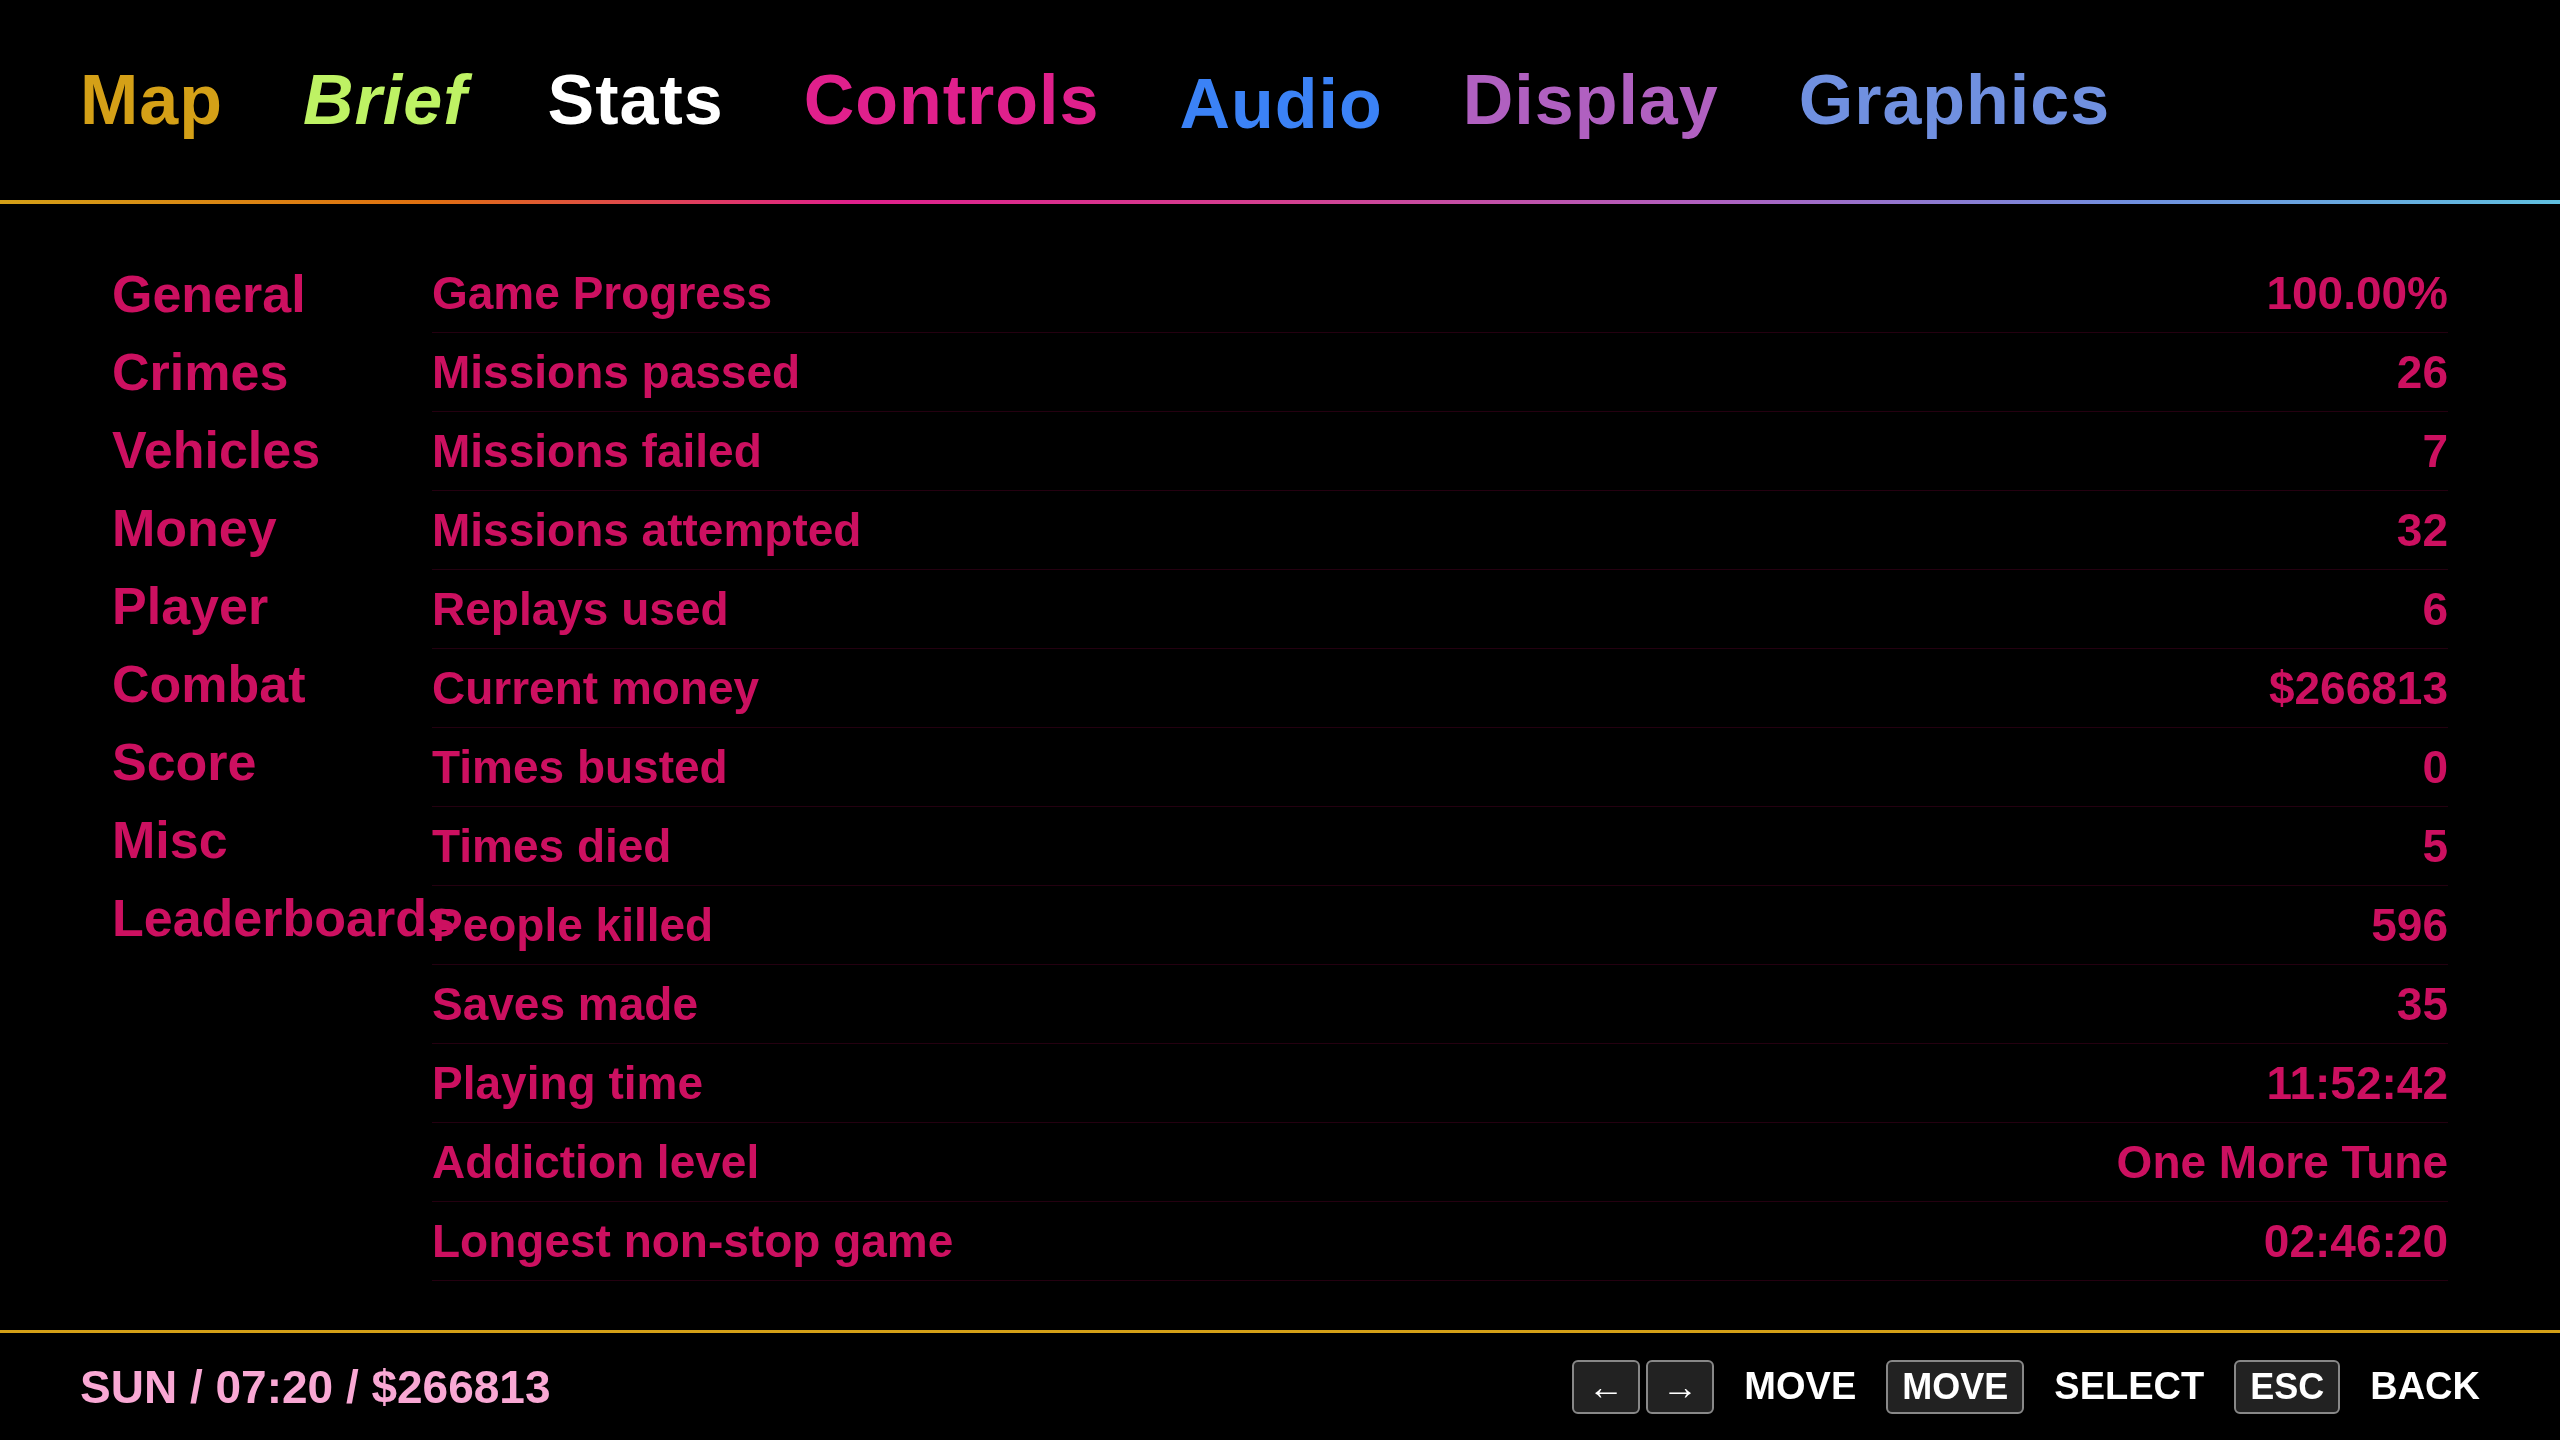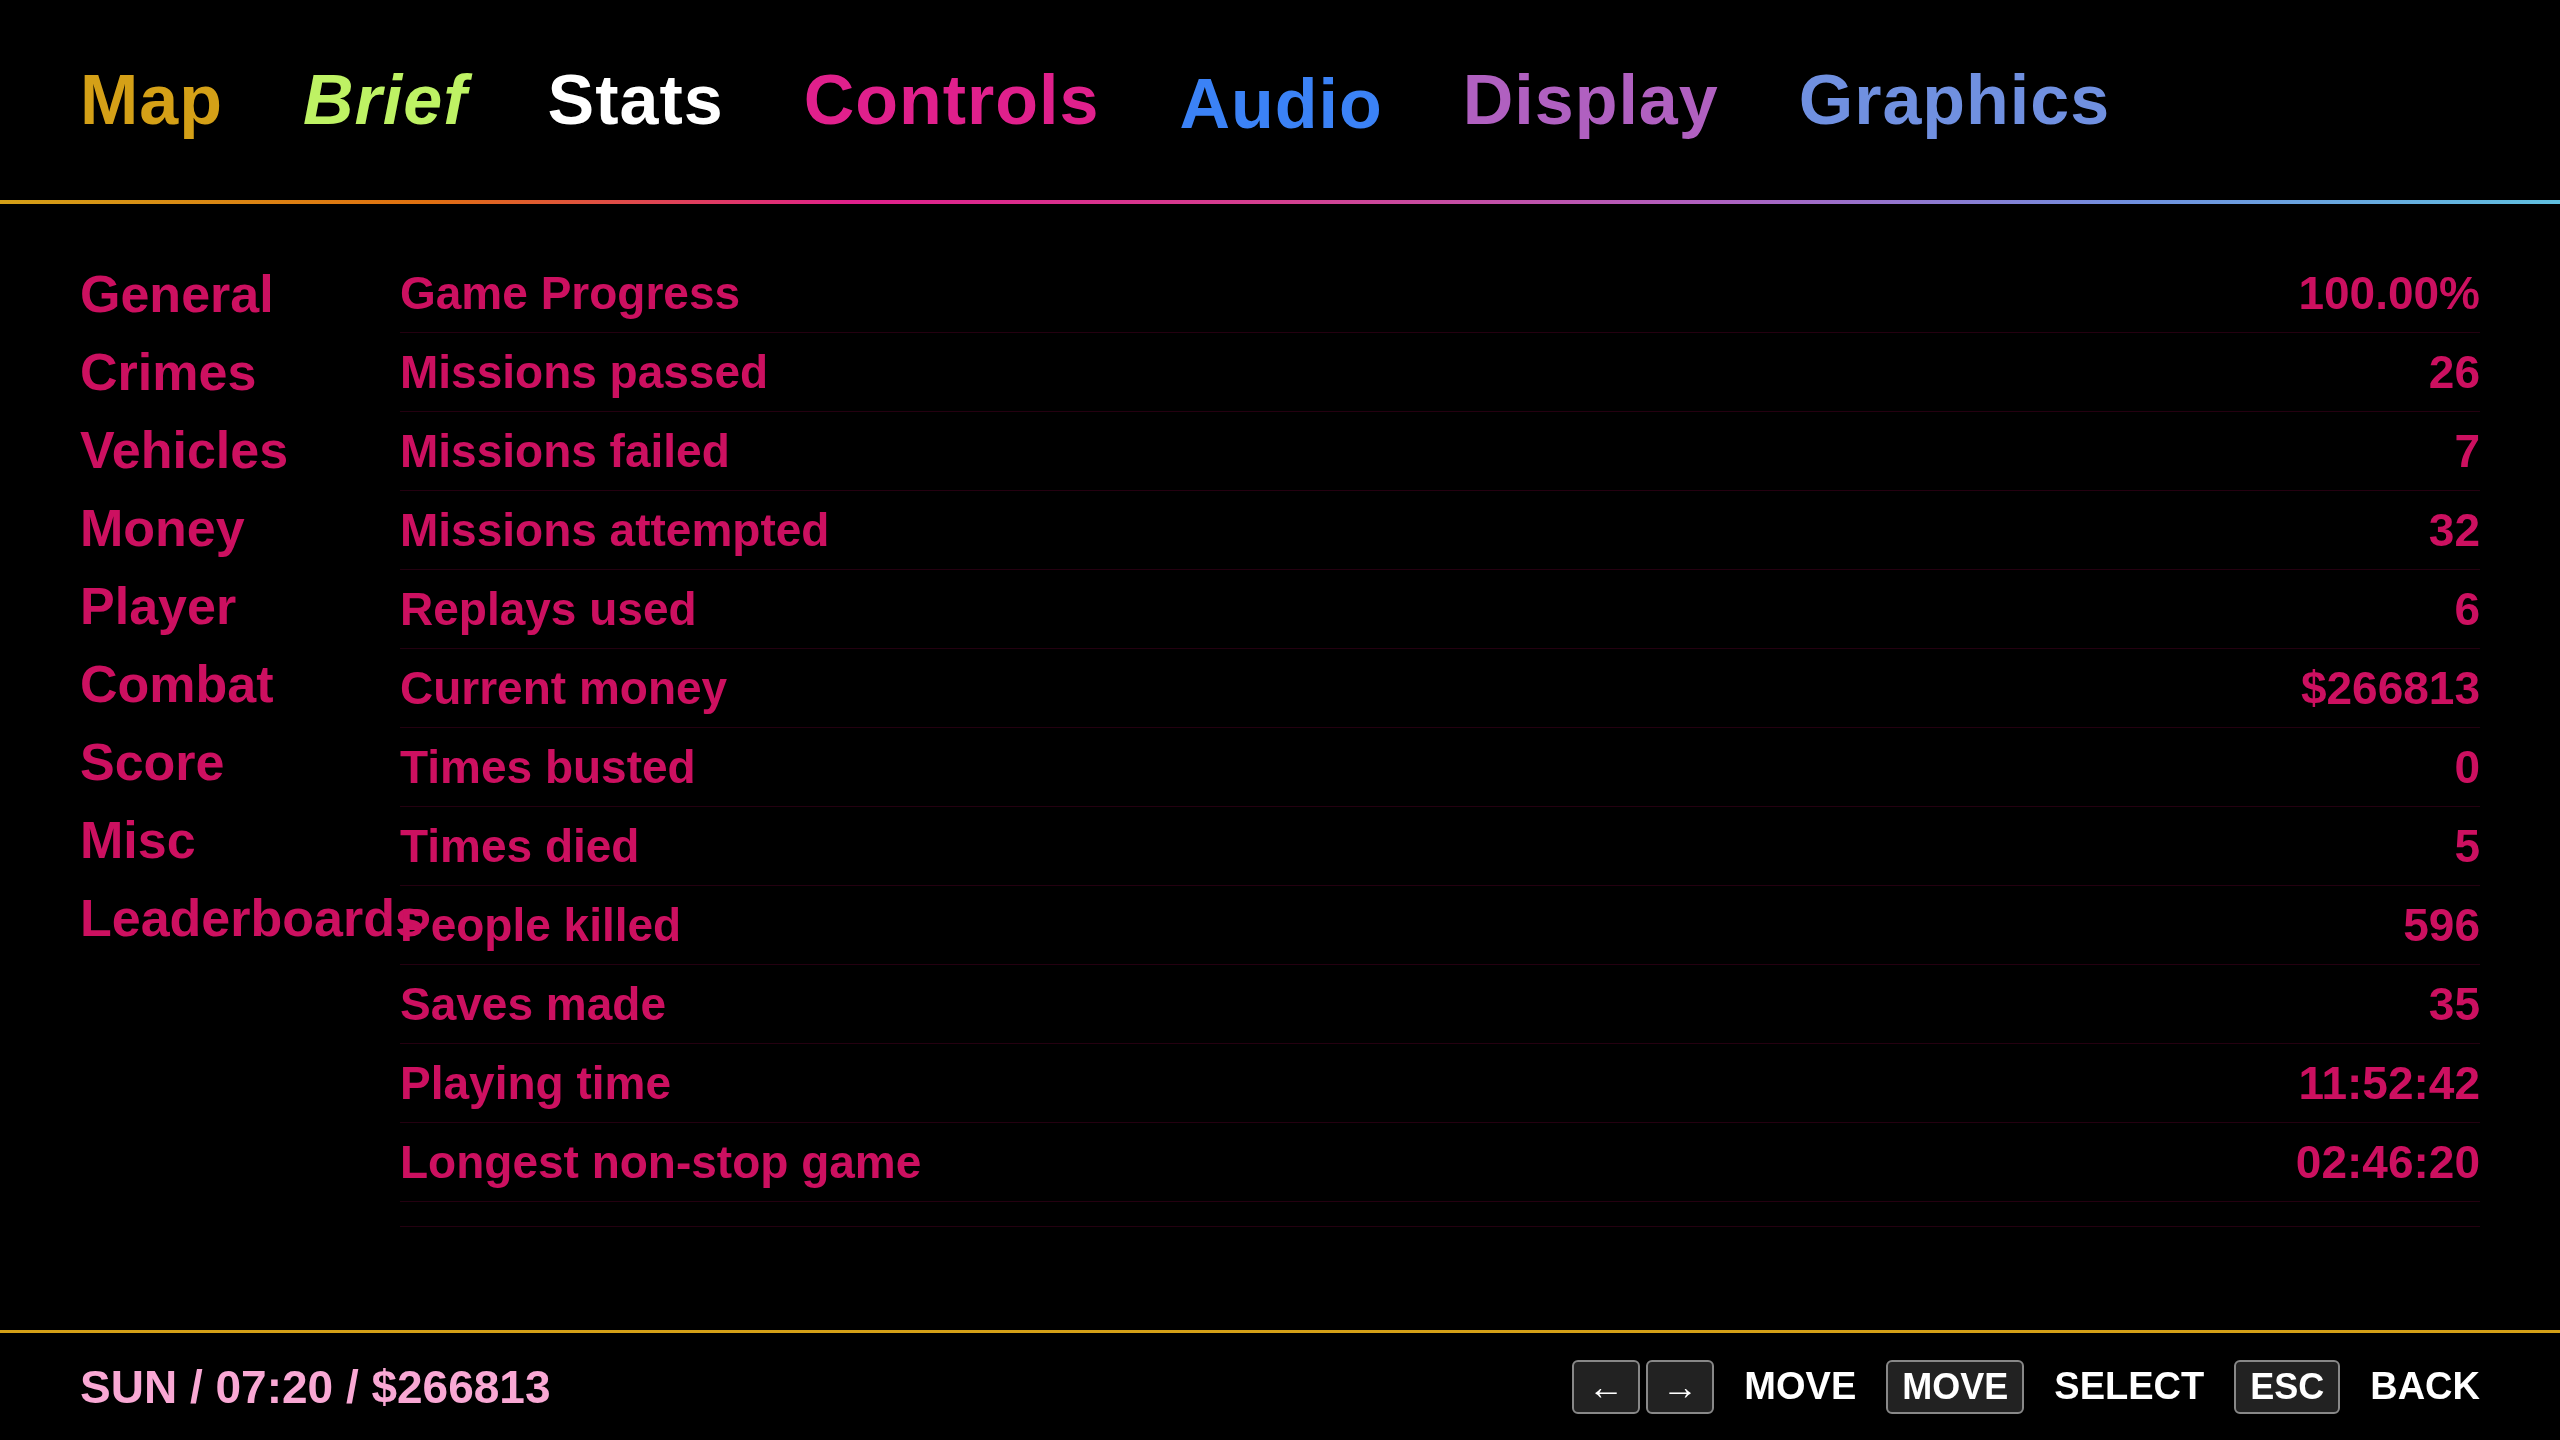--- a/index.html
+++ b/index.html
@@ -37,21 +37,21 @@
     
     .separator {
       width: 100%;
       height: 4px;
       background: linear-gradient(to right, #d4a017, #e07010, #e0208c, #d44090, #b060c0, #7090e0, #60c0e0);
     }
 
     
     .main-content {
       display: flex;
-      padding: 40px 80px;
+      padding: 40px 112px;
       height: calc(1440px - 200px - 4px - 110px);
       overflow: hidden;
     }
 
     
     .sidebar {
       width: 320px;
       flex-shrink: 0;
       padding-top: 20px;
     }
@@ -201,20 +201,24 @@
         <span class="stat-label">People killed</span>
         <span class="stat-value">596</span>
       </div>
       <div class="stat-row">
         <span class="stat-label">Saves made</span>
         <span class="stat-value">35</span>
       </div>
       <div class="stat-row">
         <span class="stat-label">Playing time</span>
         <span class="stat-value">11:52:42</span>
+      </div>
+      <div class="stat-row">
+        <span class="stat-label">Addiction level</span>
+        <span class="stat-value">One More Tune</span>
       </div>
       <div class="stat-row">
         <span class="stat-label">Longest non-stop game</span>
         <span class="stat-value">02:46:20</span>
       </div>
       <div class="stat-row"></div>
     </div>
 </div>
 
 <div class="bottom-bar">

